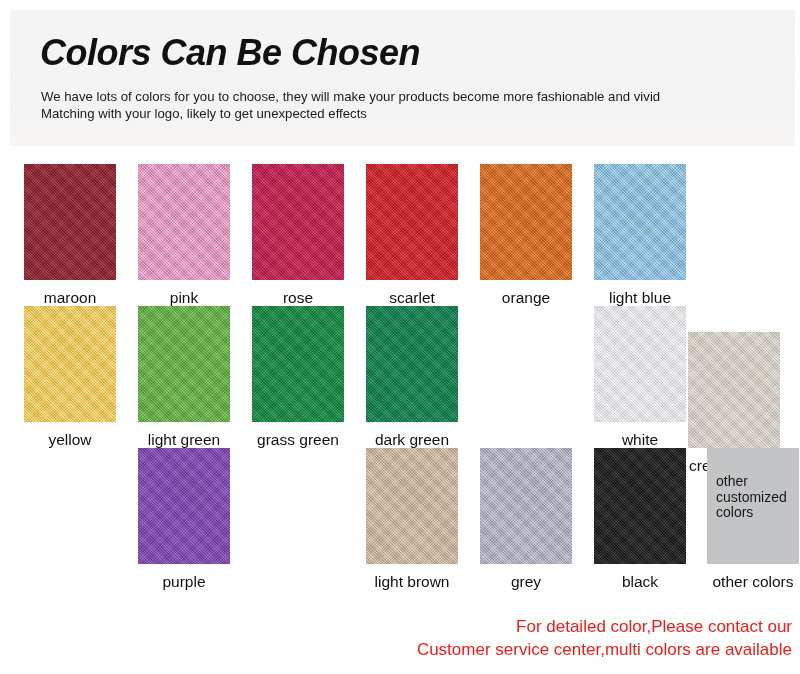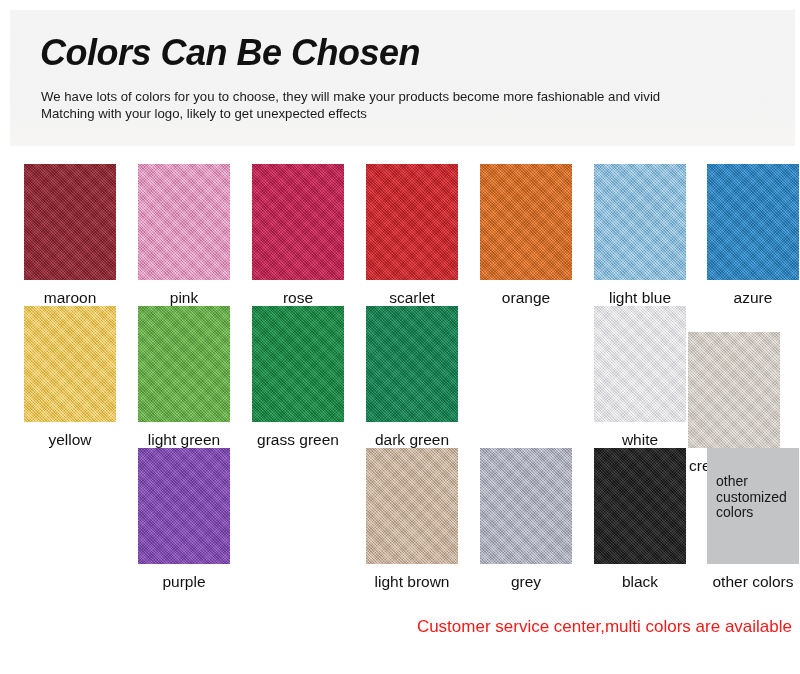--- a/index.html
+++ b/index.html
@@ -164,24 +164,20 @@
         <div class="swatch-label">scarlet</div>
       </div>
       <div class="cell" style="left: 480px;">
         <div class="swatch textured" style="background: rgb(240, 117, 34);"></div>
         <div class="swatch-label">orange</div>
       </div>
       <div class="cell" style="left: 594px;">
         <div class="swatch textured light-tex" style="background: rgb(123, 187, 227);"></div>
         <div class="swatch-label">light blue</div>
       </div>
-      <div class="cell" style="left: 707px;">
-        <div class="swatch textured" style="background: rgb(42, 144, 216);"></div>
-        <div class="swatch-label">azure</div>
-      </div>
     </div>
     <div class="row">
       <div class="cell" style="left: 24px;">
         <div class="swatch textured light-tex" style="background: rgb(248, 200, 60);"></div>
         <div class="swatch-label">yellow</div>
       </div>
       <div class="cell" style="left: 252px;">
         <div class="swatch textured" style="background: rgb(19, 148, 69);"></div>
         <div class="swatch-label">grass green</div>
       </div>
@@ -226,14 +222,15 @@
             <div>customized</div>
             <div>colors</div>
           </div>
         </div>
         <div class="swatch-label">other colors</div>
       </div>
     </div>
   </div>
 
 <div class="footer">
+  <div>For detailed color,Please contact our</div>
   <div>Customer service center,multi colors are available</div>
 </div>
 
 </body></html>

